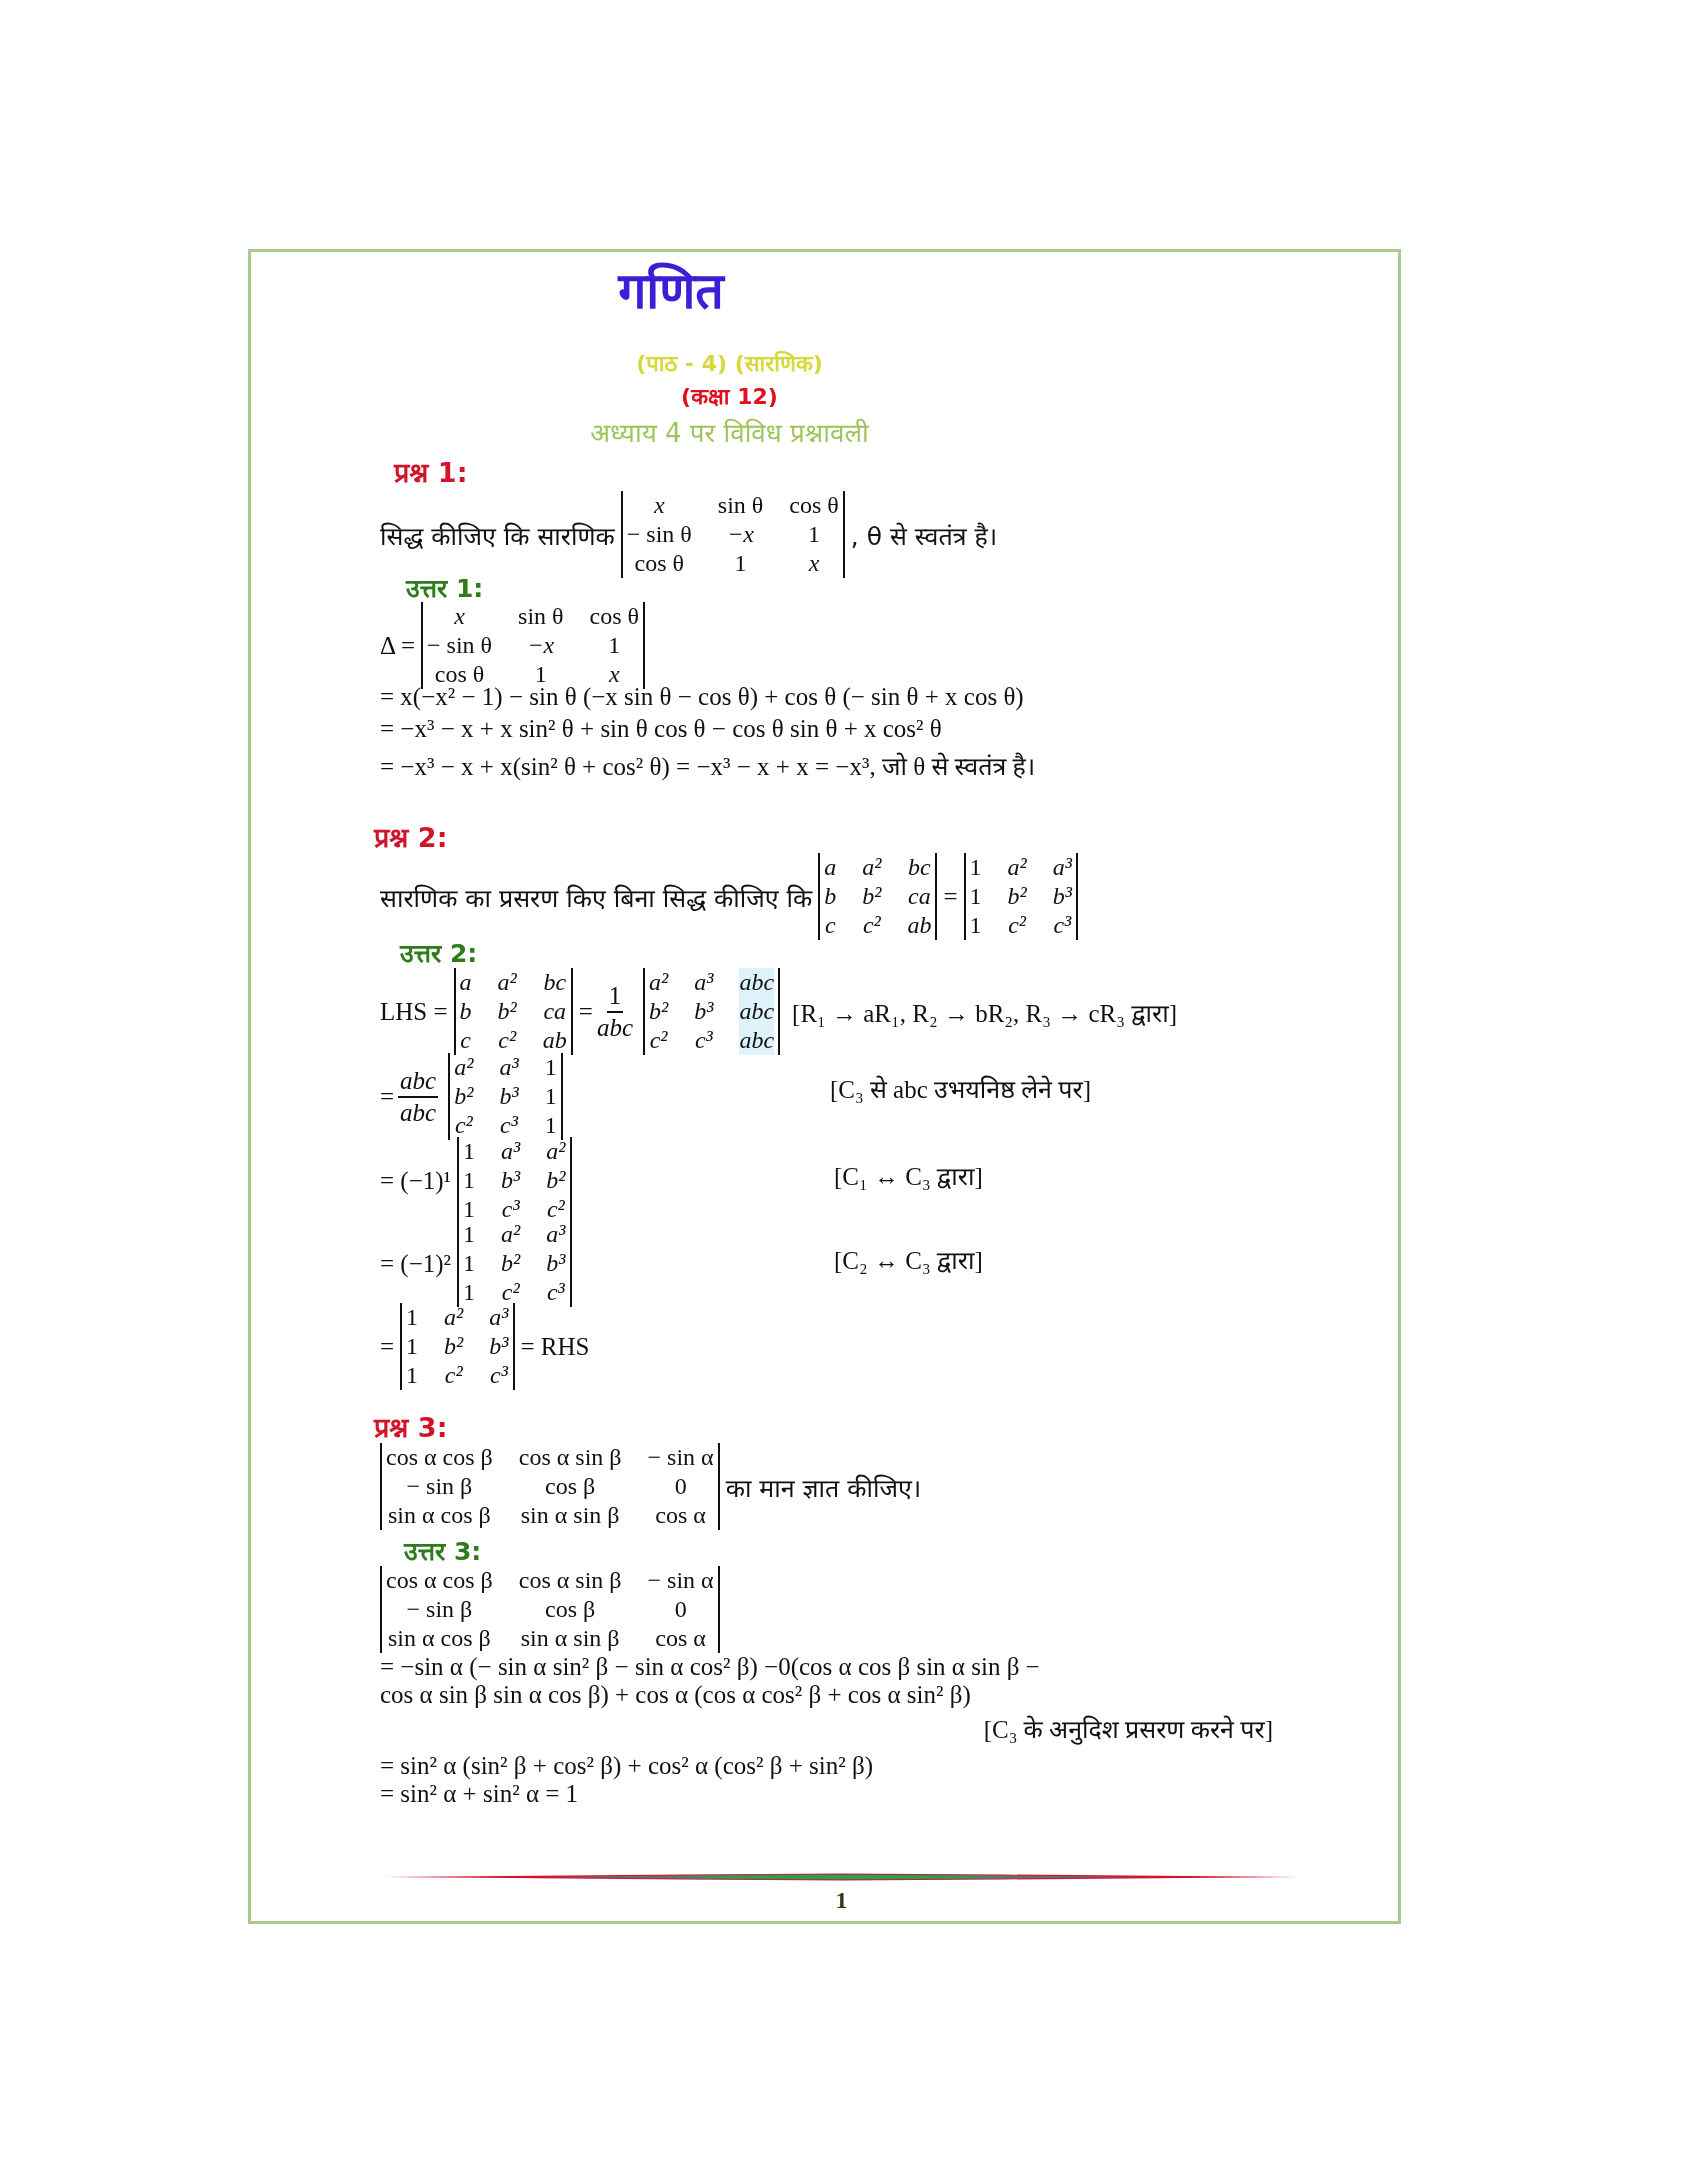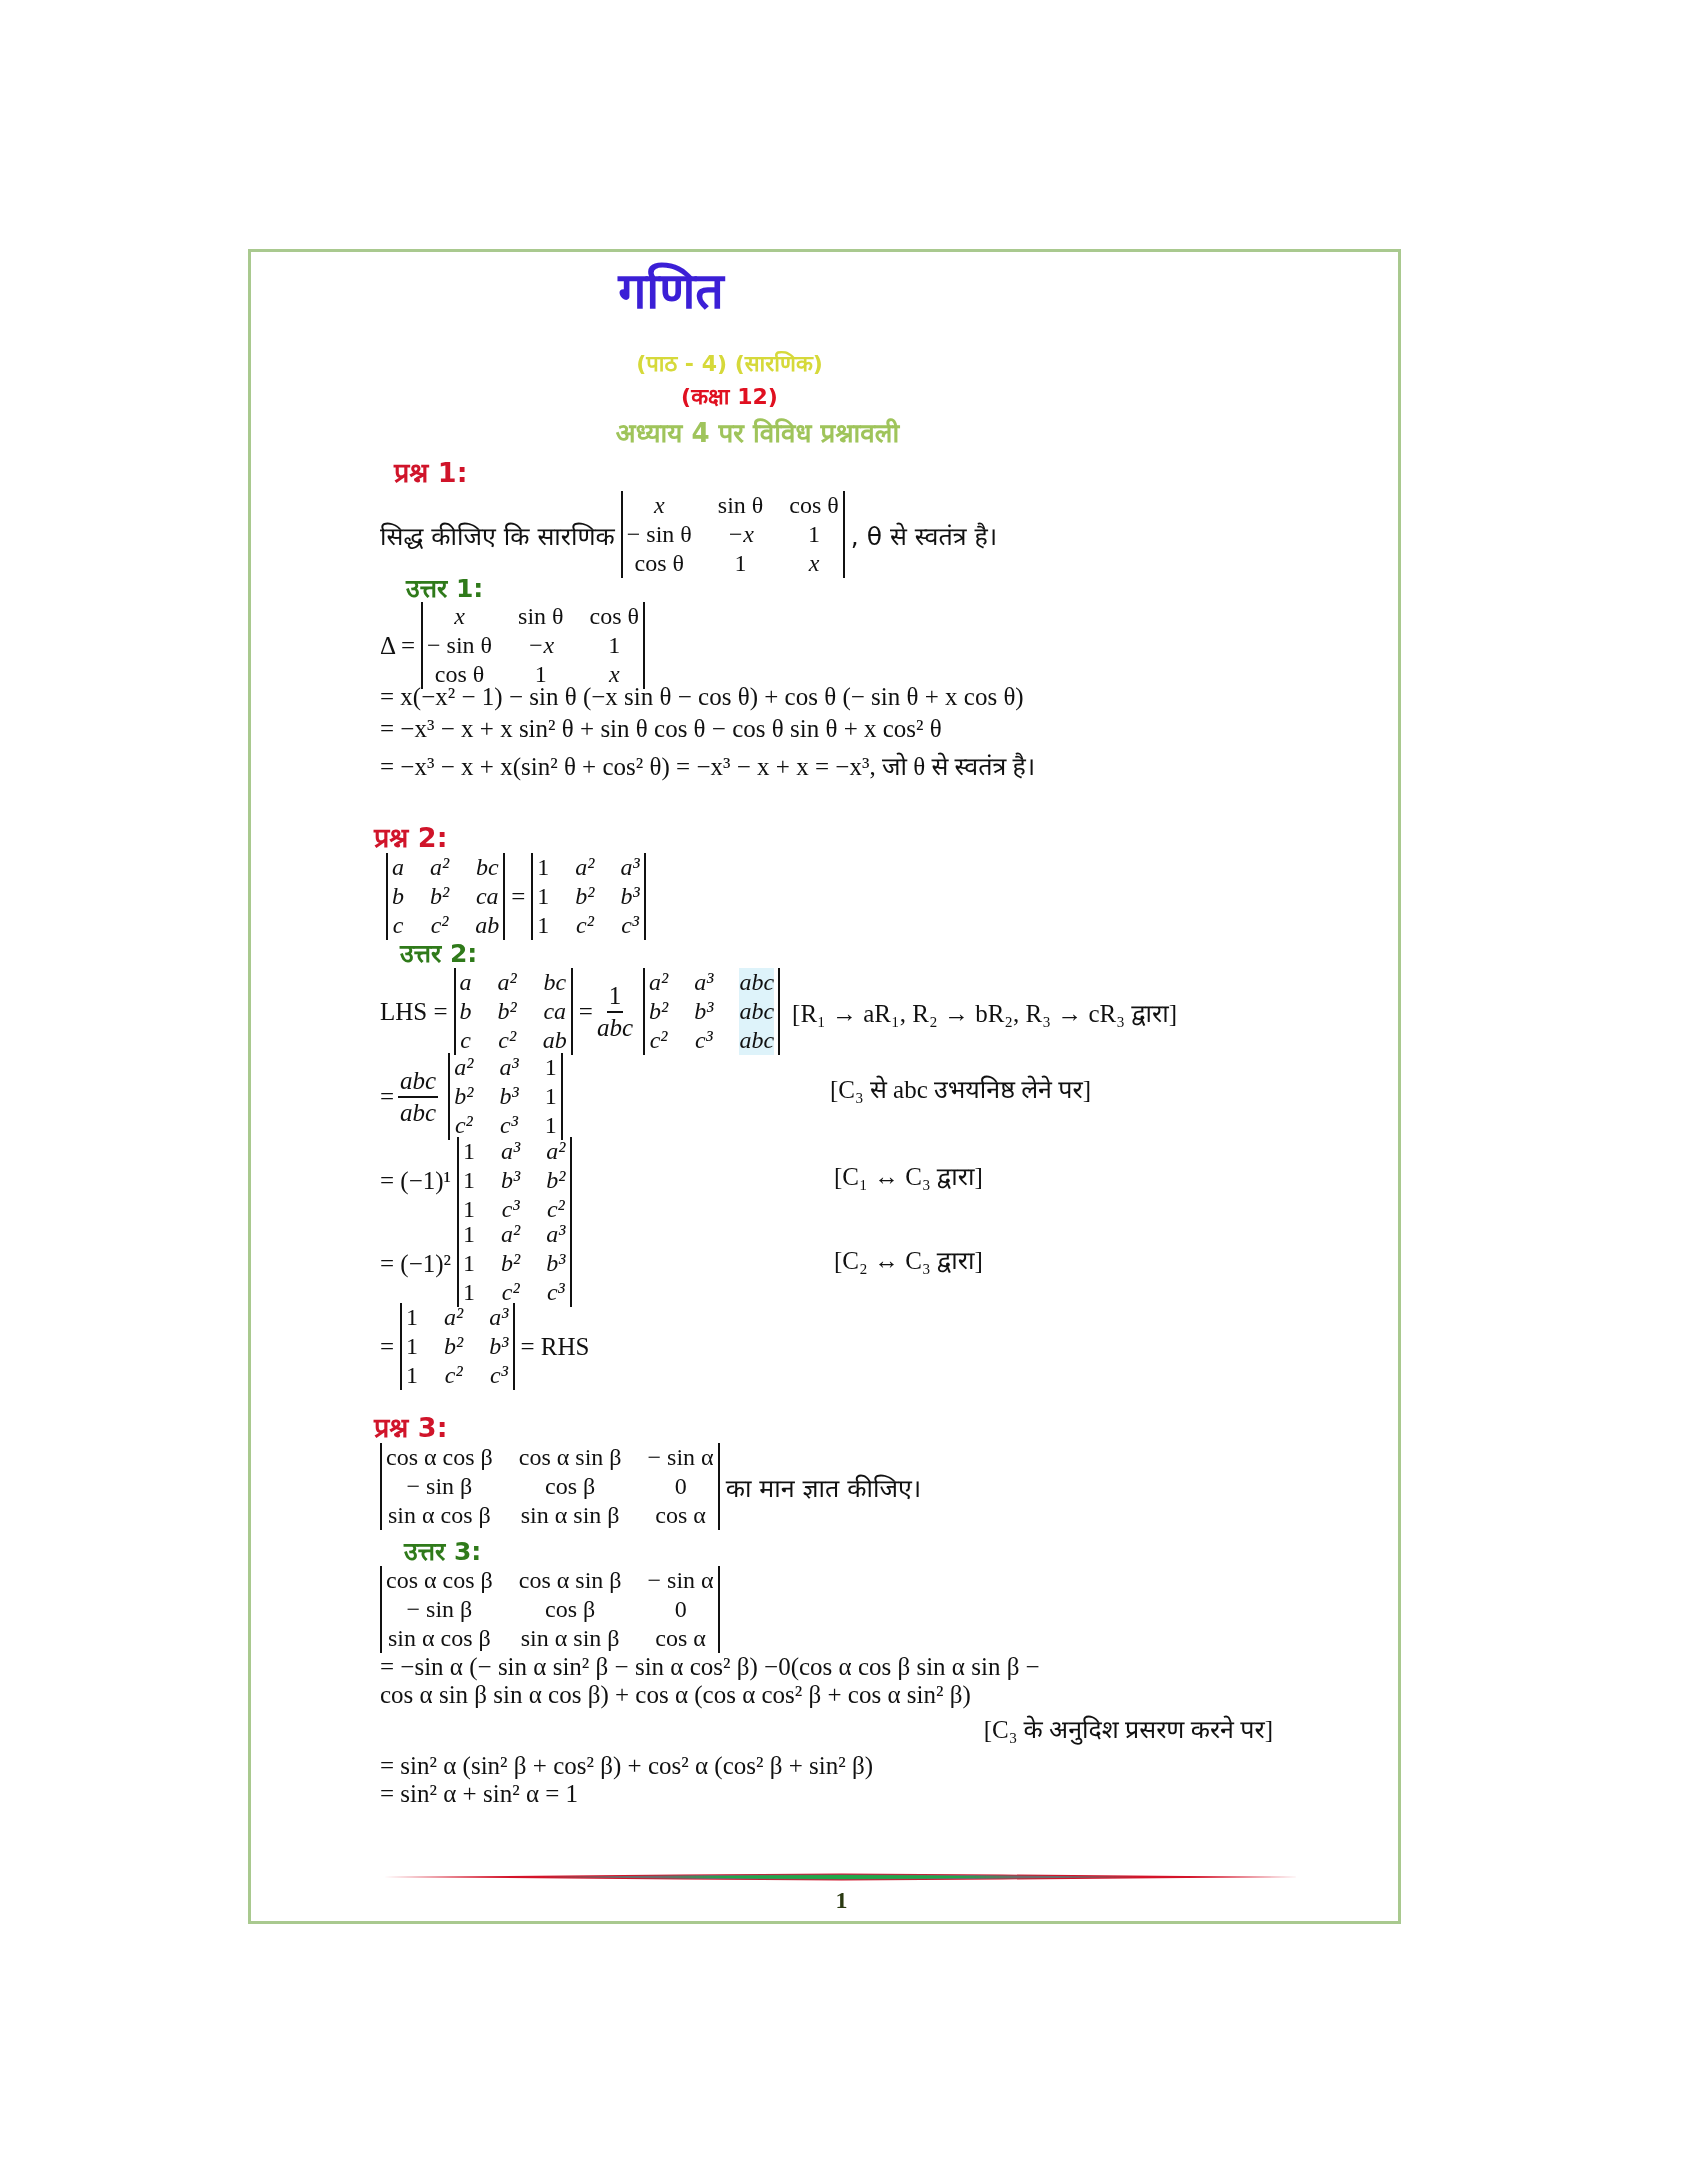--- a/index.html
+++ b/index.html
@@ -3,21 +3,21 @@
 <meta charset="utf-8">
 <style>
   html, body { margin:0; padding:0; background:#ffffff; }
   body { width:1683px; height:2178px; position:relative; font-family:"Liberation Serif", serif; color:#111; overflow:hidden; }
   .frame { position:absolute; left:248px; top:249px; width:1153px; height:1675px; border:3px solid #a9c98f; box-sizing:border-box; }
   .abs { position:absolute; }
   .title { left:0; width:1342px; top:255px; text-align:center; font-family:"DejaVu Sans", sans-serif; font-weight:bold; font-size:50px; color:#3b1fd6; }
   .sub { left:0; width:1459px; text-align:center; font-family:"DejaVu Sans", sans-serif; font-weight:bold; }
   .sub1 { top:347px; font-size:22px; color:#d6d93a; }
   .sub2 { top:380px; font-size:22px; color:#e01020; }
-  .sub3 { top:414px; font-size:26px; font-weight:bold; color:#9fc45b;padding-left:28px; }
+  .sub3 { top:414px; font-size:26px; font-weight:normal; color:#9fc45b; }
   .qhead { font-family:"DejaVu Sans", sans-serif; font-weight:bold; font-size:27px; color:#d0142a; }
   .ahead { font-family:"DejaVu Sans", sans-serif; font-weight:bold; font-size:25px; color:#2f7a1a; }
   .hi { font-family:"DejaVu Sans", sans-serif; font-size:25px; }
   .math { font-family:"Liberation Serif", serif; font-size:25px; white-space:nowrap; }
   .row { display:flex; align-items:center; white-space:nowrap; }
   .det { display:inline-grid; border-left:2px solid #111; border-right:2px solid #111; padding:0 4px; row-gap:0; line-height:29px; margin:0 6px; }
   .det span { text-align:center; font-style:italic; font-size:24px; }
   .det.c3 { grid-template-columns:repeat(3, auto); column-gap:26px; }
   .det .up { font-style:normal; }
   .frac { display:inline-flex; flex-direction:column; align-items:center; margin:0 4px; font-style:italic; }
@@ -68,20 +68,21 @@
       <span class="up">1</span>
       <span>x</span>
   </span>
 </div>
 <div class="abs math" style="left:380px; top:683px;">= x(−x² − 1) − sin θ (−x sin θ − cos θ) + cos θ (− sin θ + x cos θ)</div>
 <div class="abs math" style="left:380px; top:715px;">= −x³ − x + x sin² θ + sin θ cos θ − cos θ sin θ + x cos² θ</div>
 <div class="abs math" style="left:380px; top:748px;">= −x³ − x + x(sin² θ + cos² θ) = −x³ − x + x = −x³, जो θ से स्वतंत्र है।</div>
 
 <div class="abs qhead" style="left:374px; top:818px;">प्रश्न 2:</div>
 <div class="abs row" style="left:380px; top:853px;">
+  <span class="hi">सारणिक का प्रसरण किए बिना सिद्ध कीजिए कि</span>
   <span class="det c3">
     <span>a</span>
       <span>a²</span>
       <span>bc</span>
     <span>b</span>
       <span>b²</span>
       <span>ca</span>
     <span>c</span>
       <span>c²</span>
       <span>ab</span>

